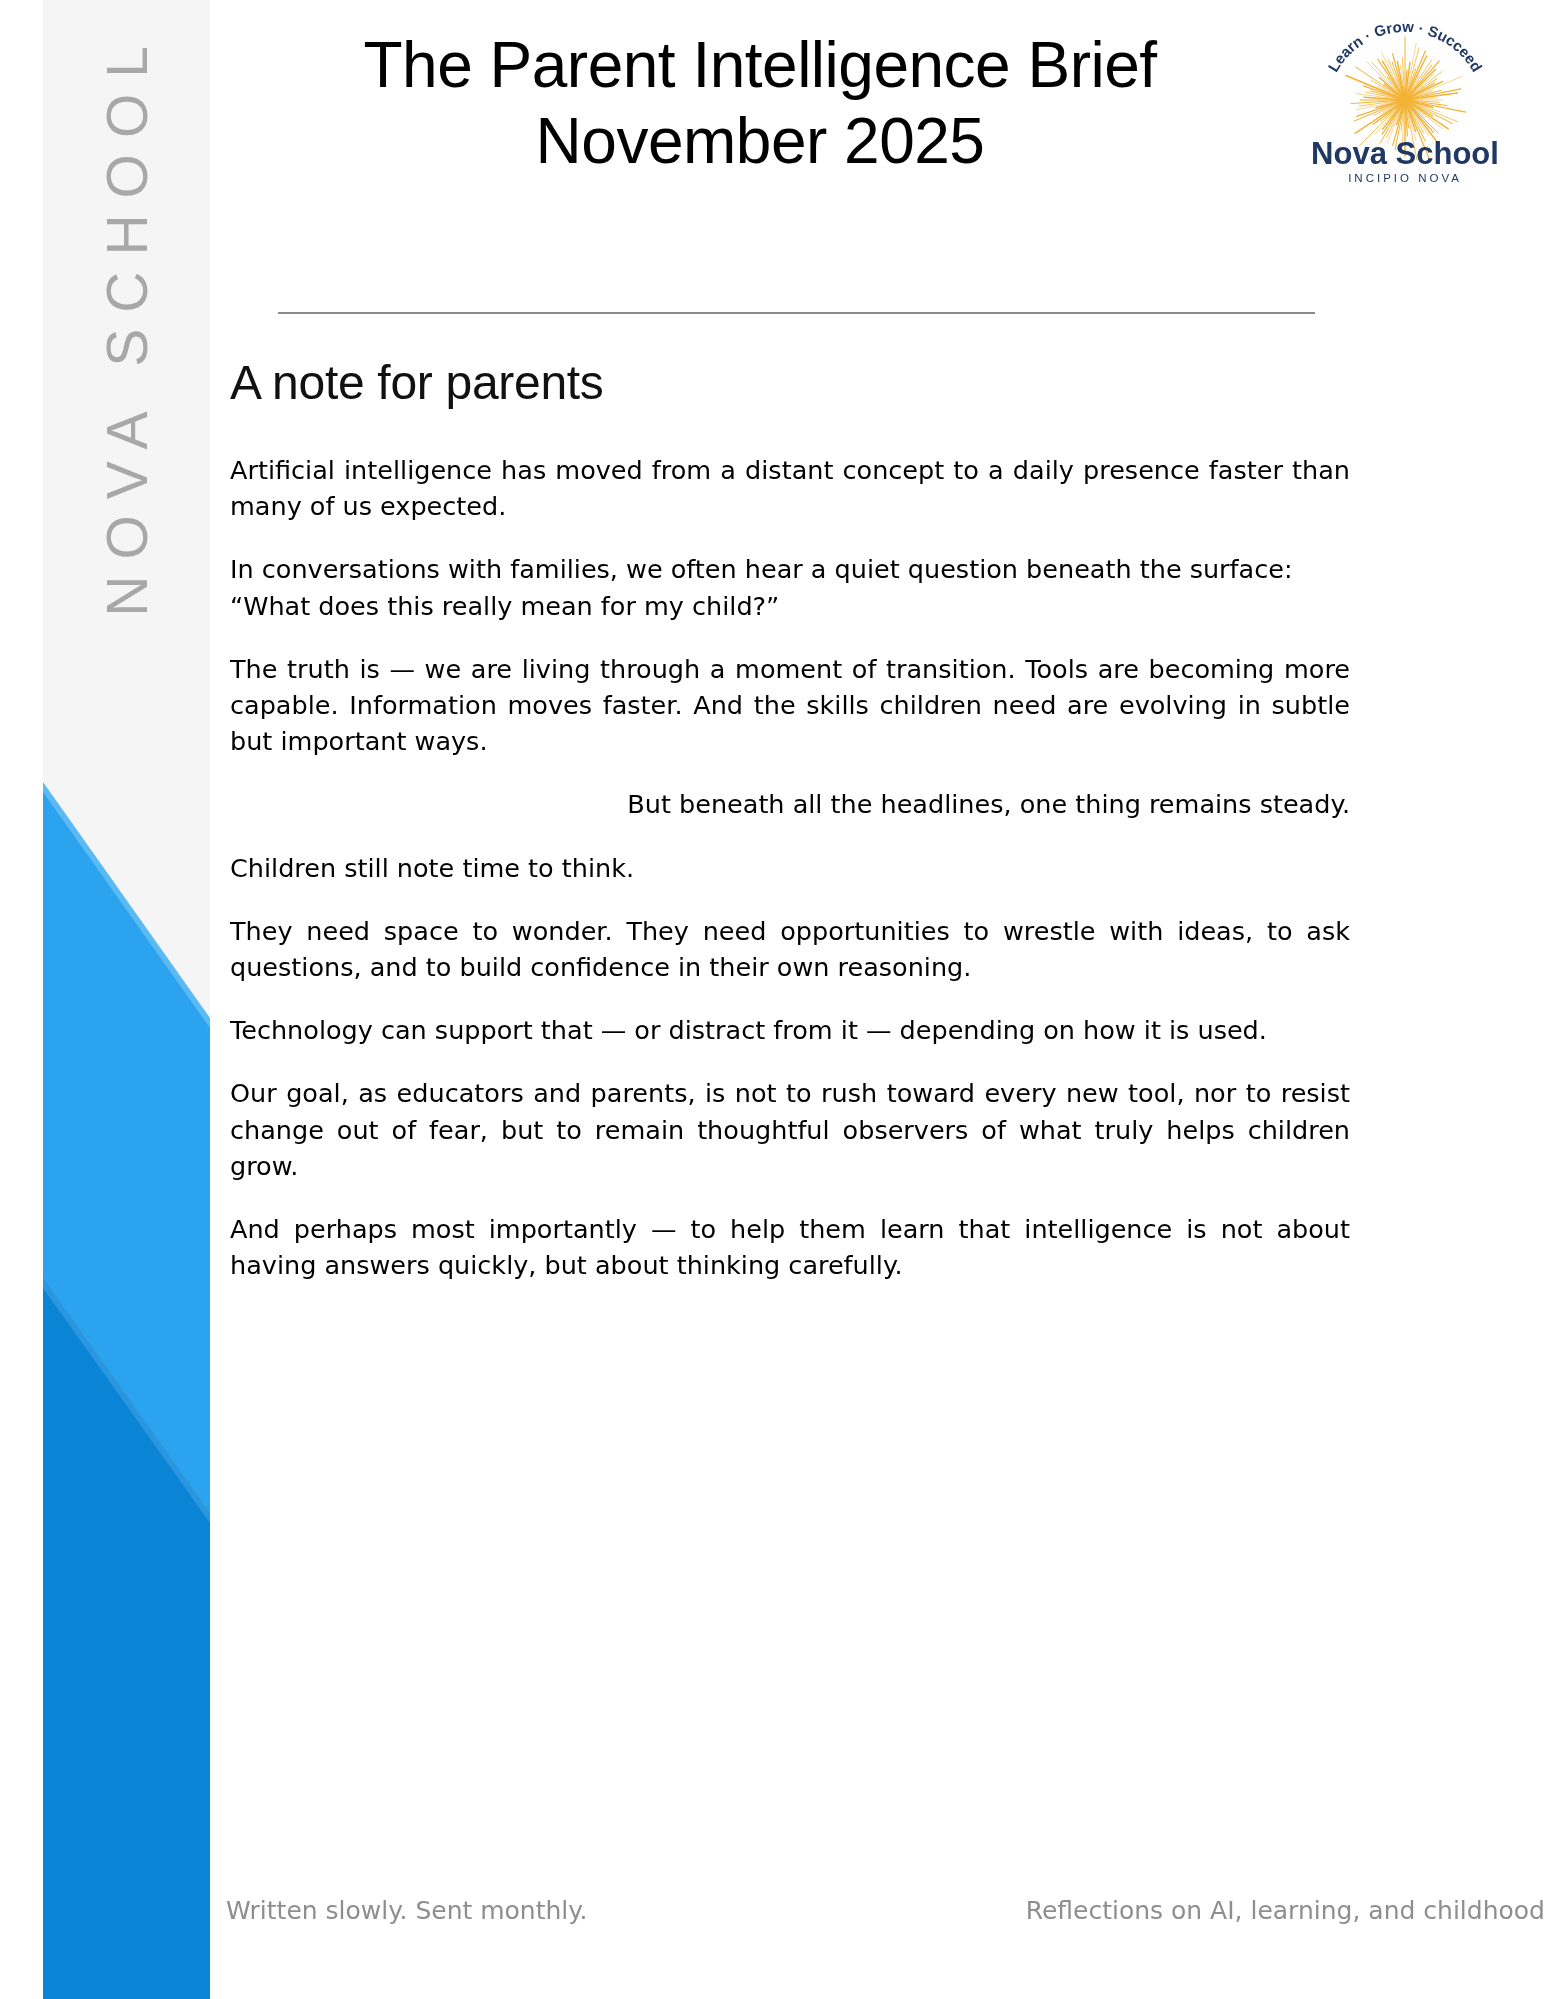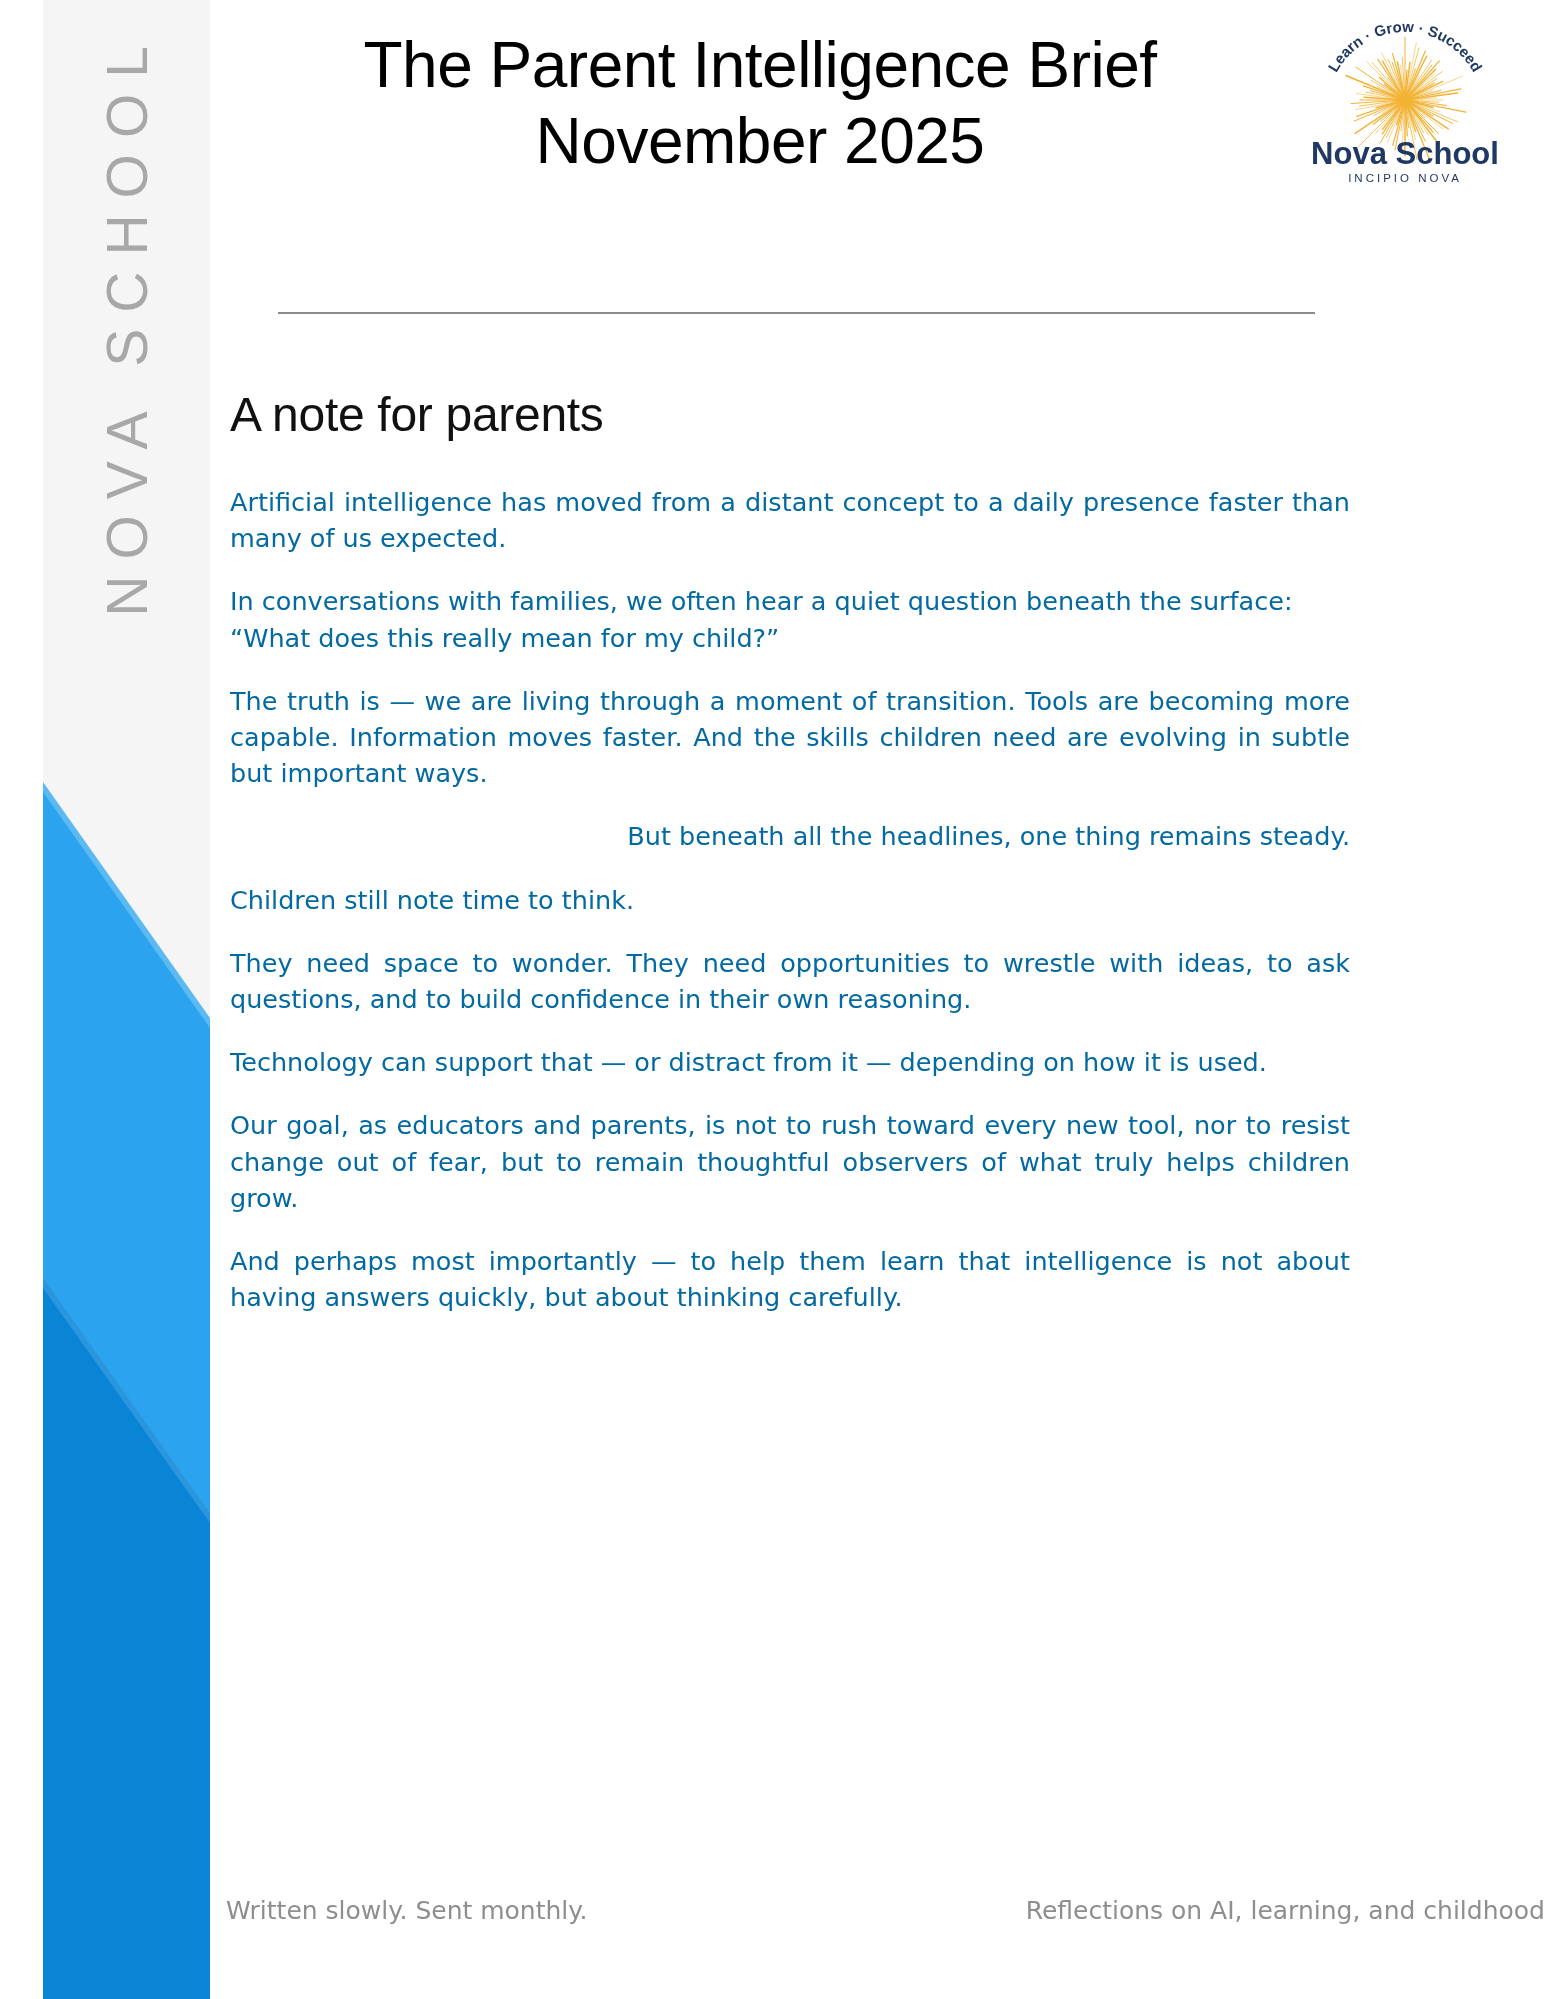--- a/index.html
+++ b/index.html
@@ -111,35 +111,34 @@
     height: 0;
     border-top: 2px solid #8c8c8c;
   }
 
   
   .body-wrap {
     position: absolute;
     left: 20px;
     top: 355px;
     width: 1120px;
-    margin-top: 32px;
   }
   .section-heading {
     font-family: "Liberation Sans", sans-serif;
     font-weight: 400;
     font-size: 48px;
     color: #111111;
     margin: 0 0 42px 0;
     letter-spacing: -0.3px;
   }
   .para {
     font-family: "DejaVu Sans", sans-serif;
     font-size: 25.5px;
     line-height: 1.42;
-    color: #0369a1;
+    color: #000000;
     margin: 0 0 27px 0;
     text-align: justify;
     text-justify: inter-word;
   }
 
   
   .footer {
     position: absolute;
     left: 0;
     top: 1880px;

